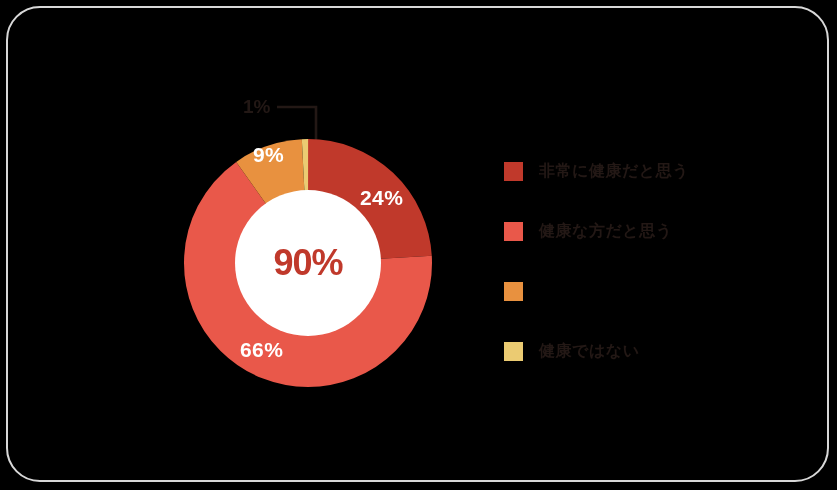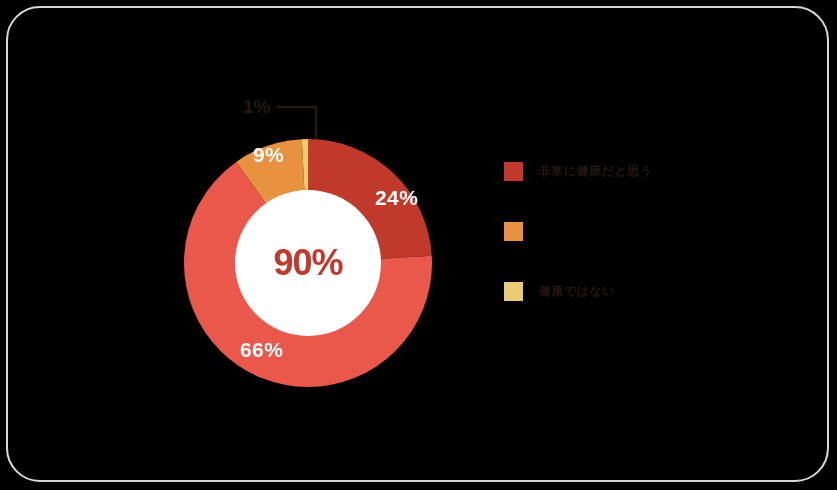--- a/index.html
+++ b/index.html
@@ -50,21 +50,21 @@
   }
 
   .slice-label {
     position: absolute;
     color: #ffffff;
     font-size: 21px;
     font-weight: 700;
     letter-spacing: 0.4px;
     white-space: nowrap;
   }
-  .slice-label.v1 { left: 192px; top:  92px; }
+  .slice-label.v1 { left: 177px; top:  92px; }
   .slice-label.v2 { left:  57px; top: 244px; }
   .slice-label.v3 { left:  70px; top:  49px; }
 
   .center-value {
     position: absolute;
     left: 0;
     top: 44px;
     width: 250px;
     height: 250px;
     display: flex;
@@ -116,21 +116,21 @@
   .legend-row:last-child { margin-bottom: 18px; }
 
   .legend-swatch {
     width: 19px;
     height: 19px;
     flex: 0 0 19px;
     margin-right: 16px;
   }
   .legend-label {
     color: #231815;
-    font-size: 12px;
+    font-size: 16px;
     font-weight: 700;
     letter-spacing: 0.5px;
     white-space: nowrap;
   }
 </style>
 </head>
 <body>
 
 <div class="card">
 
@@ -162,20 +162,24 @@
 
     <div class="center-value">90%</div>
   </div>
 
   <div class="legend">
     <div class="legend-row">
       <span class="legend-swatch" style="background:#c0392b"></span>
       <span class="legend-label">非常に健康だと思う</span>
     </div>
     <div class="legend-row">
+      <span class="legend-swatch" style="background:#e9584a"></span>
+      <span class="legend-label">健康な方だと思う</span>
+    </div>
+    <div class="legend-row">
       <span class="legend-swatch" style="background:#e8913f"></span>
     </div>
     <div class="legend-row">
       <span class="legend-swatch" style="background:#ebcb72"></span>
       <span class="legend-label">健康ではない</span>
     </div>
   </div>
 
 </div>
 

